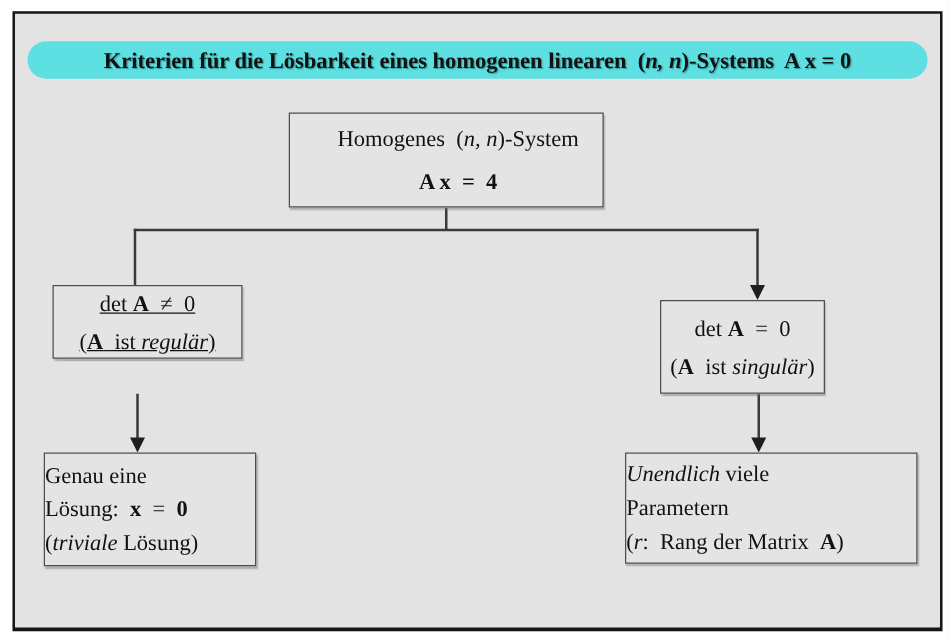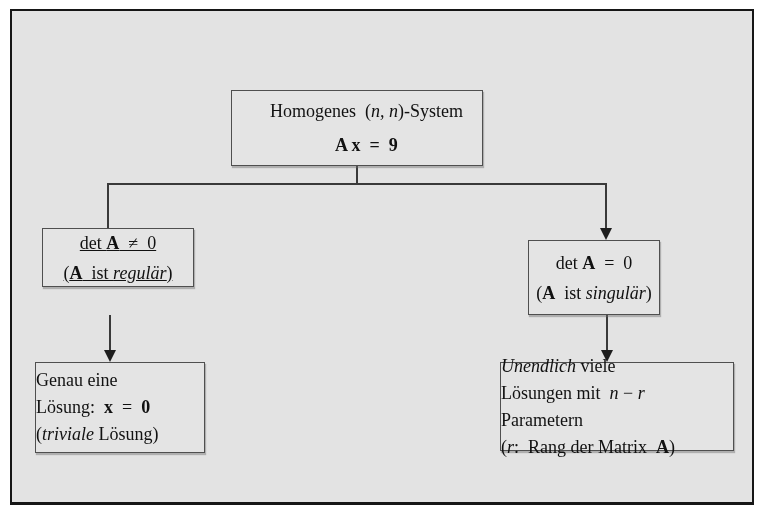--- a/index.html
+++ b/index.html
@@ -52,53 +52,55 @@
   #unique-solution-box{left:35px;top:362px;width:170px;height:91px;}
   #infinite-solutions-box{left:500px;top:362px;width:234px;height:89px;}
 </style>
 </head>
 <body>
 
 <div class="stage">
 
   <div class="frame"></div>
 
+  <div class="banner">
+    <div class="line"><span>Kriterien für die Lösbarkeit eines homogenen linearen  (</span><span class="seg-i">n, n</span><span>)-Systems  A x = 0</span></div>
+  </div>
 
   <div class="vline" style="left:356px;top:166px;width:2px;height:18px;"></div>
   <div class="hline" style="left:107px;top:183px;width:500px;height:2px;"></div>
   <div class="vline" style="left:107px;top:183px;width:2px;height:46px;"></div>
   <div class="arrowhead" style="left:102px;top:228px;"></div>
   <div class="vline" style="left:605px;top:183px;width:2px;height:46px;"></div>
   <div class="arrowhead" style="left:600px;top:228px;"></div>
   <div class="vline" style="left:109px;top:315px;width:2px;height:36px;"></div>
   <div class="arrowhead" style="left:104px;top:350px;"></div>
   <div class="vline" style="left:606px;top:315px;width:2px;height:36px;"></div>
   <div class="arrowhead" style="left:601px;top:350px;"></div>
 
   <div class="node center" id="root-box">
     <div class="line"><span>Homogenes  (</span><span class="seg-i">n, n</span><span>)-System</span></div>
-    <div class="line"><span class="seg-b">A x  =  9</span></div>
+    <div class="line"><span class="seg-b">A x  =  4</span></div>
   </div>
 
   <div class="node center" id="det-nonzero-box">
     <div class="line"><span>det </span><span class="seg-b">A</span><span>  ≠  0</span></div>
     <div class="line"><span>(</span><span class="seg-b">A</span><span>  ist </span><span class="seg-i">regulär</span><span>)</span></div>
   </div>
 
   <div class="node center" id="det-zero-box">
     <div class="line"><span>det </span><span class="seg-b">A</span><span>  =  0</span></div>
     <div class="line"><span>(</span><span class="seg-b">A</span><span>  ist </span><span class="seg-i">singulär</span><span>)</span></div>
   </div>
 
   <div class="node leftalign" id="unique-solution-box">
     <div class="line"><span>Genau eine</span></div>
     <div class="line"><span>Lösung:  </span><span class="seg-b">x</span><span>  =  </span><span class="seg-b">0</span></div>
     <div class="line"><span>(</span><span class="seg-i">triviale</span><span> Lösung)</span></div>
   </div>
 
   <div class="node leftalign" id="infinite-solutions-box">
     <div class="line"><span class="seg-i">Unendlich</span><span> viele</span></div>
-    <div class="line"><span>Lösungen mit  </span><span class="seg-i">n</span><span> − </span><span class="seg-i">r</span></div>
     <div class="line"><span>Parametern</span></div>
     <div class="line"><span>(</span><span class="seg-i">r</span><span>:  Rang der Matrix  </span><span class="seg-b">A</span><span>)</span></div>
   </div>
 
 </div>
 
 </body></html>

